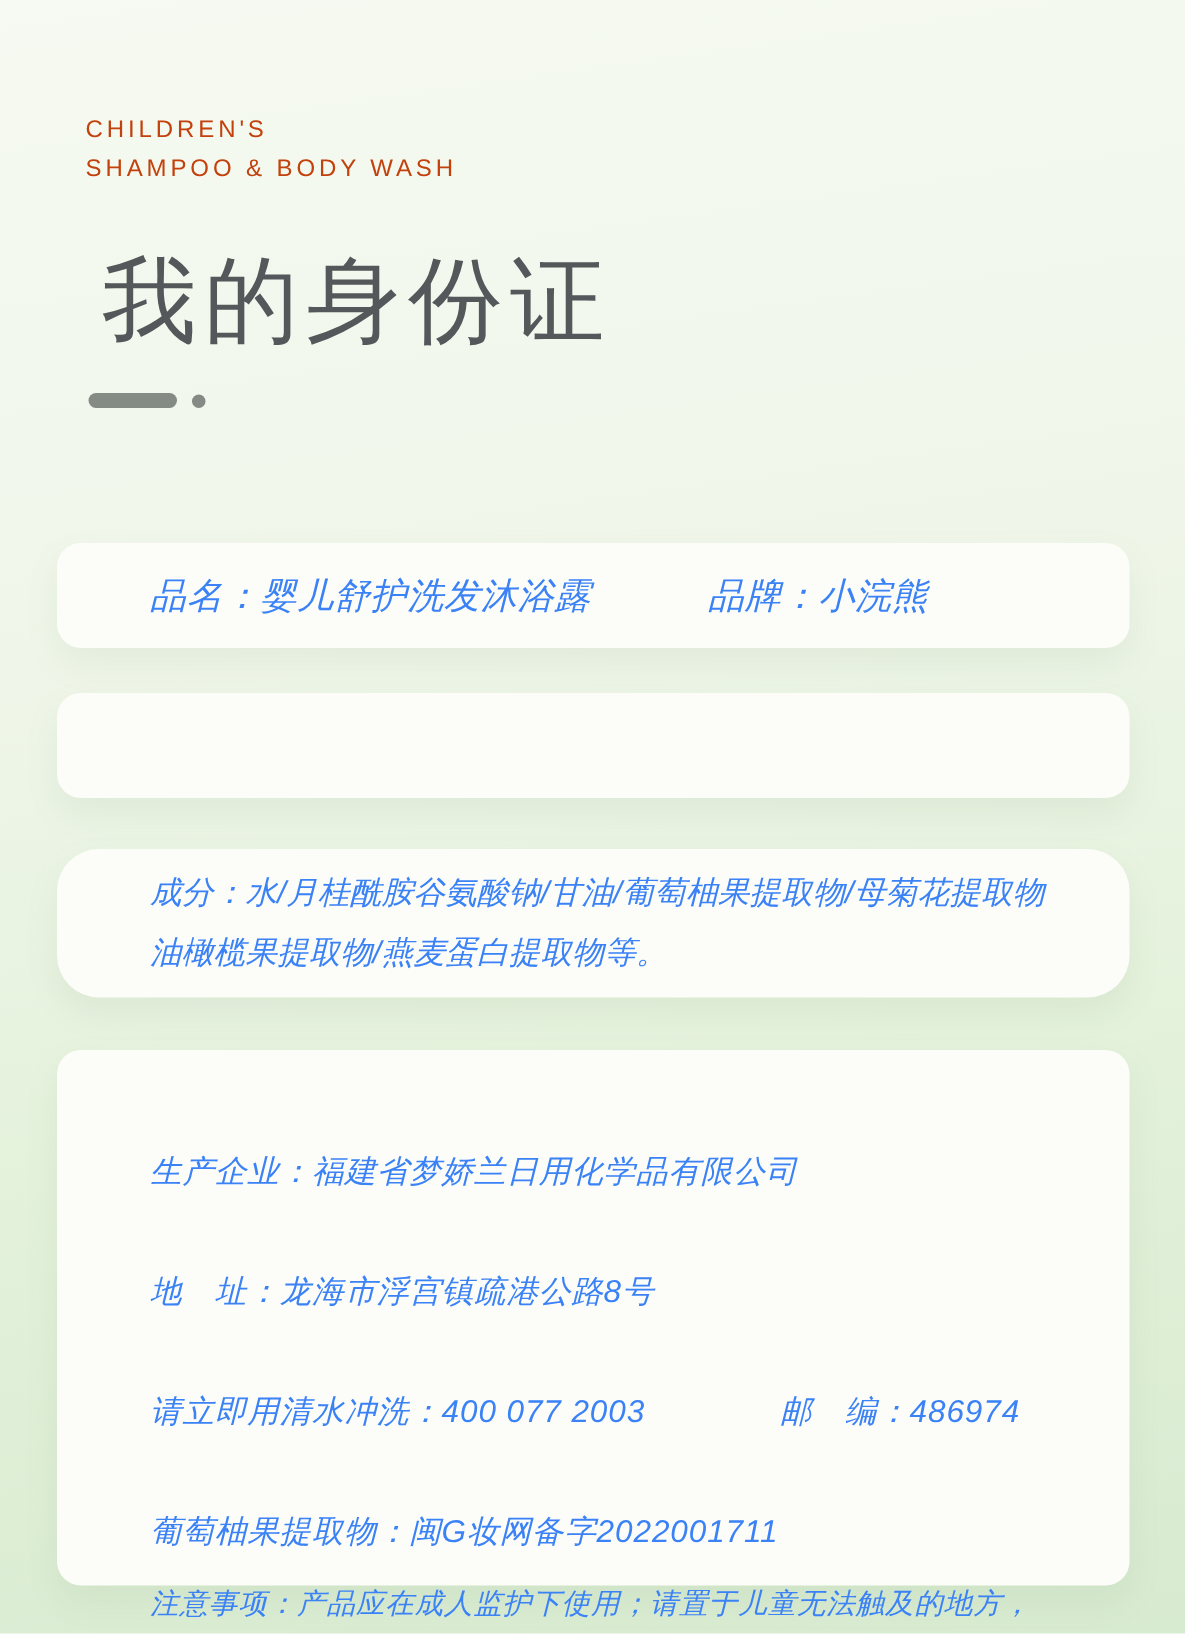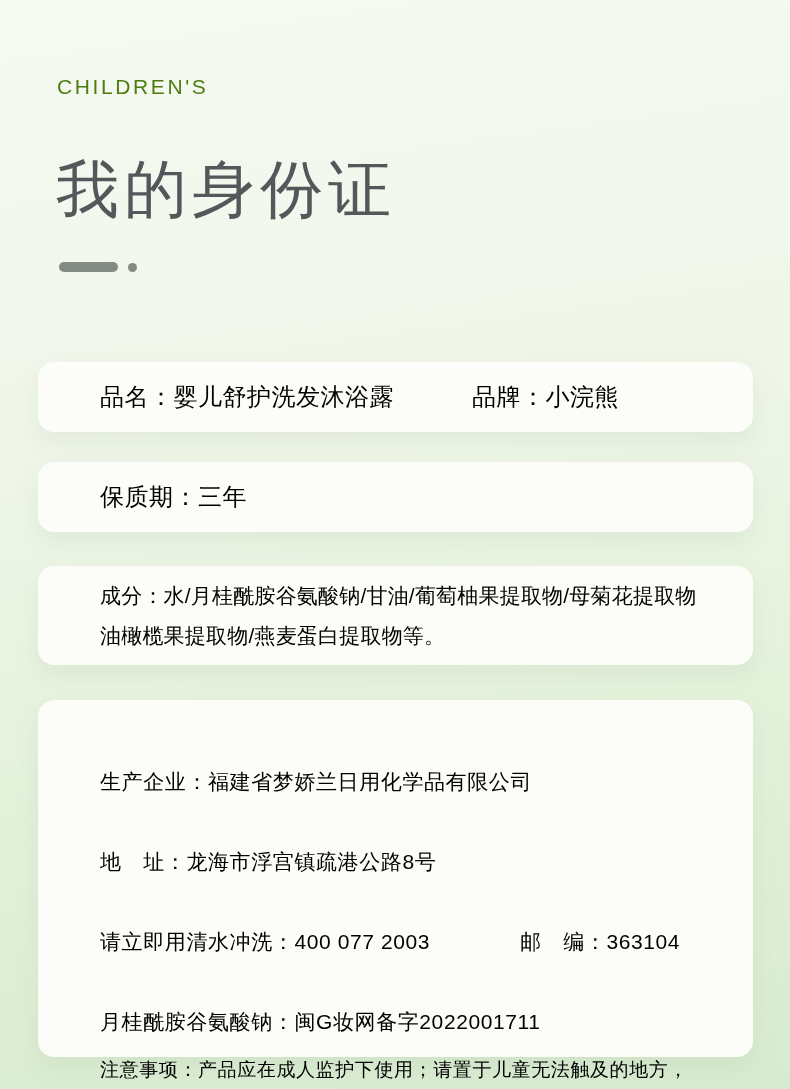--- a/index.html
+++ b/index.html
@@ -8,48 +8,49 @@
     width: 790px; height: 1089px;
     font-family: "Liberation Sans", "DejaVu Sans", sans-serif;
     position: relative;
     background: linear-gradient(172deg, #f6faf2 0%, #eff6e9 38%, #e3f1da 68%, #d7ebd0 100%);
     overflow: hidden;
   }
   .page { position: absolute; inset: 0; }
 
   .tagline {
     position: absolute; left: 57px; top: 74px;
-    font-size: 21px; line-height: 26px; letter-spacing: 2.6px;
-    color: #4d7c0f; font-weight: 500;
+    font-size: 16px; line-height: 26px; letter-spacing: 2.6px;
+    color: #c2410c; font-weight: 500;
   }
   .title {
-    position: absolute; left: 56px; top: 148px; margin: 0;
+    position: absolute; left: 56px; top: 148px; margin: 12px;
     font-size: 63px; line-height: 82px; font-weight: 500;
     letter-spacing: 5px; color: #54585a; text-align: right;
   }
   .divider-line {
     position: absolute; left: 59px; top: 262px;
     width: 59px; height: 10px; border-radius: 5px;
     background: #848a84; display: block;
   }
   .divider-dot {
     position: absolute; left: 128px; top: 263px;
     width: 9px; height: 9px; border-radius: 50%;
     background: #848a84; display: block;
   }
 
   .card {
     position: absolute; left: 38px; width: 715px;
     background: #fcfdf8; border-radius: 16px;
     box-shadow: 0 10px 22px rgba(120, 150, 110, 0.10);
-    color: #000000;
+    color: #3b82f6;
+    font-style: italic;
   }
   .card-1 { top: 362px; height: 70px; }
   .card-2 { top: 462px; height: 70px; }
-  .card-3 { top: 566px; height: 99px; display: flex; align-items: center; padding: 0 48px 0 62px; }
+  .card-3 { top: 566px; height: 99px; display: flex; align-items: center; padding: 0 48px 0 62px; border-radius: 28px; }
   .card-4 { top: 700px; height: 357px; padding: 22px 0 0 62px; }
 
   .field {
     position: absolute; left: 62px; top: 50%; transform: translateY(-50%);
     font-size: 24px; letter-spacing: 0.5px; white-space: nowrap;
   }
   .field.right-col { left: 434px; }
 
   .ingredients-text { font-size: 21px; line-height: 40px; letter-spacing: 0.2px; }
 
@@ -63,44 +64,44 @@
     width: 602px; margin-top: 8px;
   }
 </style>
 </head>
 <body>
 
 <div class="page">
 
   <div class="tagline">
     <div>CHILDREN'S</div>
+    <div>SHAMPOO &amp; BODY WASH</div>
   </div>
 
   <h1 class="title">我的身份证</h1>
 
   <span class="divider-line"></span>
   <span class="divider-dot"></span>
 
   <section class="card card-1">
     <div class="field"><span>品名：</span><span>婴儿舒护洗发沐浴露</span></div>
     <div class="field right-col"><span>品牌：</span><span>小浣熊</span></div>
   </section>
 
   <section class="card card-2">
-    <div class="field"><span>保质期：</span><span>三年</span></div>
   </section>
 
   <section class="card card-3">
     <div class="ingredients-text">成分：水/月桂酰胺谷氨酸钠/甘油/葡萄柚果提取物/母菊花提取物油橄榄果提取物/燕麦蛋白提取物等。</div>
   </section>
 
   <section class="card card-4">
     <div class="info-row"><span>生产企业：</span><span>福建省梦娇兰日用化学品有限公司</span></div>
     <div class="info-row"><span>地　址：</span><span>龙海市浮宫镇疏港公路8号</span></div>
     <div class="info-row">
       <span>请立即用清水冲洗：</span><span>400 077 2003</span>
-      <span class="postcode-field"><span>邮　编：</span><span>363104</span></span>
+      <span class="postcode-field"><span>邮　编：</span><span>486974</span></span>
     </div>
-    <div class="info-row"><span>月桂酰胺谷氨酸钠：</span><span>闽G妆网备字2022001711</span></div>
+    <div class="info-row"><span>葡萄柚果提取物：</span><span>闽G妆网备字2022001711</span></div>
     <div class="notice-text">注意事项：产品应在成人监护下使用；请置于儿童无法触及的地方，以免误食；若不慎入眼，请立即用清水冲洗；用后如有不适，请暂停使用。</div>
   </section>
 
 </div>
 
 </body></html>

